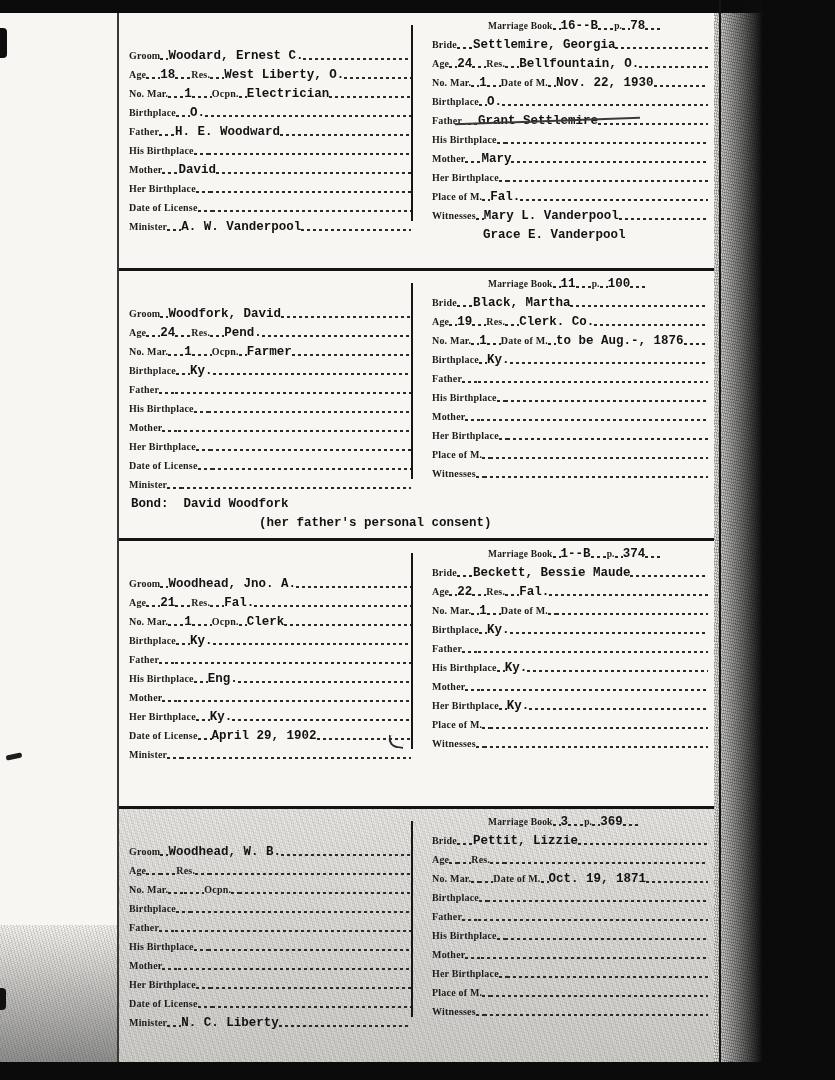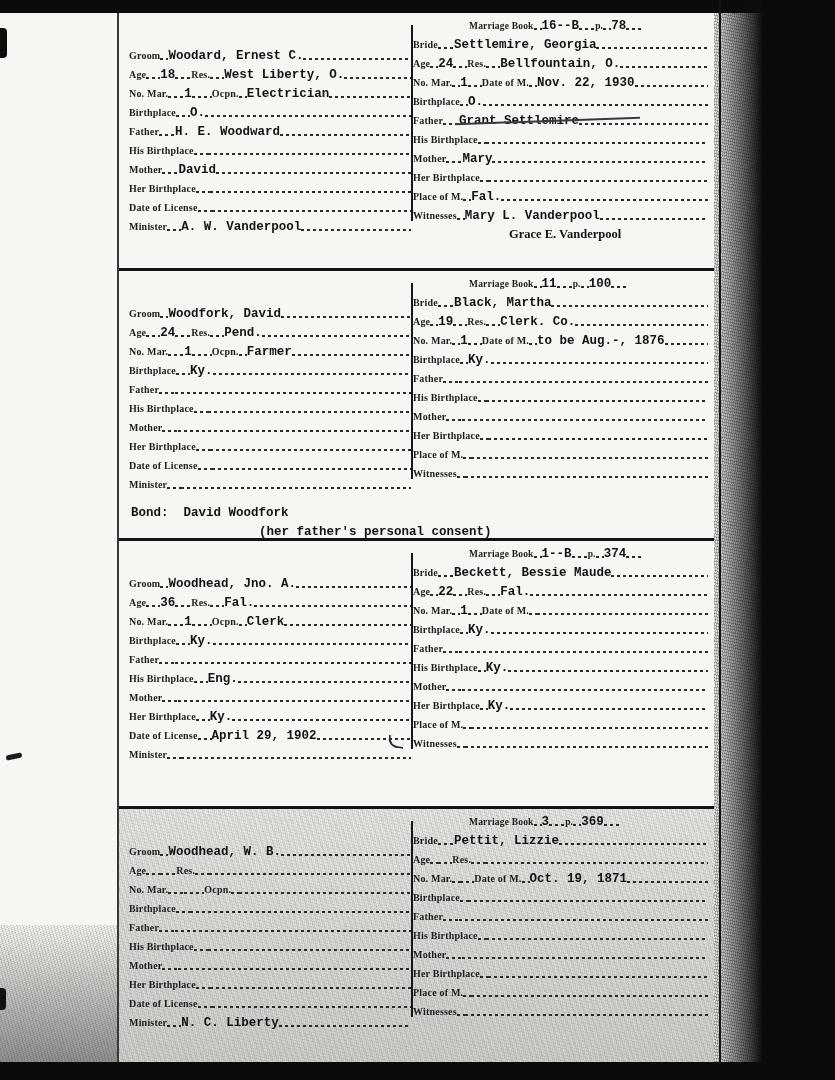--- a/index.html
+++ b/index.html
@@ -28,37 +28,37 @@
   .card:nth-of-type(2){height:270px;border-top:3px solid #141414;}
   .card:nth-of-type(3){height:268px;border-top:3px solid #141414;}
   .card:nth-of-type(4){height:256px;border-top:3px solid #141414;
     background:
       repeating-linear-gradient(14deg,rgba(60,60,60,.08) 0 1px,transparent 1px 3px),
       repeating-linear-gradient(100deg,rgba(60,60,60,.09) 0 1px,transparent 1px 2px),
       repeating-linear-gradient(250deg,rgba(30,30,30,.06) 0 2px,transparent 2px 5px),
       linear-gradient(180deg,rgba(130,130,130,.10),rgba(95,95,95,.24));}
   .colL{width:282px;padding-top:32px;}
   .divider{width:2px;background:#161616;height:196px;margin-top:12px;flex:none;}
-  .colR{flex:1;padding-top:4px;padding-left:0;min-width:0;}
+  .colR{flex:1;padding-top:4px;padding-left:19px;min-width:0;}
   .row{height:19px;display:flex;align-items:flex-end;}
   .hdr{margin-left:56px;height:17px;}
   .lbl{font-family:"Liberation Serif",serif;font-weight:bold;font-size:10px;color:#1c1c1c;
        white-space:nowrap;padding-bottom:3px;letter-spacing:.2px;}
   .hdr .lbl{font-size:9.5px;}
   .val{font-family:"Liberation Mono",monospace;font-weight:bold;font-size:12.5px;color:#121212;
        white-space:pre;padding-bottom:1px;}
   .ld{height:2px;align-self:flex-end;margin-bottom:4px;flex:none;
       background:repeating-linear-gradient(90deg,#2b2b2b 0 3px,transparent 3px 6px);}
   .g8{width:8px}.g14{width:14px}.g16{width:16px}.g20{width:20px}
   .fill{flex:1 1 auto;}
   .note{height:19px;font-family:"Liberation Mono",monospace;font-weight:bold;font-size:12.5px;
         color:#121212;white-space:pre;}
-  .note1{margin-left:2px;margin-top:13px;}
+  .note1{margin-left:2px;margin-top:4px;}
   .note2{margin-left:130px;}
-  .w2 .val{margin-left:96px;font-family:Liberation Serif, serif;}
+  .w2 .val{margin-left:51px;}
   
   .art-tick{position:absolute;left:6px;top:754px;width:16px;height:5px;background:#1d1d1d;
             transform:rotate(-12deg);border-radius:2px;}
   .art-stroke{position:absolute;left:455px;top:120px;width:185px;height:2px;background:#3a3a3a;
               transform:rotate(-2deg);}
   .art-squiggle{position:absolute;left:388px;top:736px;width:14px;height:10px;
                 border-bottom:2px solid #2a2a2a;border-left:2px solid #2a2a2a;
                 border-radius:0 0 0 10px;transform:rotate(8deg);}
   .art-blob-a{position:absolute;left:0;top:28px;width:7px;height:30px;background:#0d0d0d;border-radius:0 4px 4px 0;}
   .art-blob-b{position:absolute;left:0;top:988px;width:6px;height:22px;background:#111;border-radius:0 4px 4px 0;}
@@ -398,21 +398,21 @@
     <div class="colL">
       <div class="row">
         <span class="lbl">Groom</span>
         <span class="ld g8"></span>
         <span class="val">Woodhead, Jno. A.</span>
         <span class="ld fill"></span>
       </div>
       <div class="row">
         <span class="lbl">Age</span>
         <span class="ld g14"></span>
-        <span class="val">36</span>
+        <span class="val">21</span>
         <span class="ld g16"></span>
         <span class="lbl">Res.</span>
         <span class="ld g14"></span>
         <span class="val">Fal.</span>
         <span class="ld fill"></span>
       </div>
       <div class="row">
         <span class="lbl">No. Mar.</span>
         <span class="ld g16"></span>
         <span class="val">1</span>

